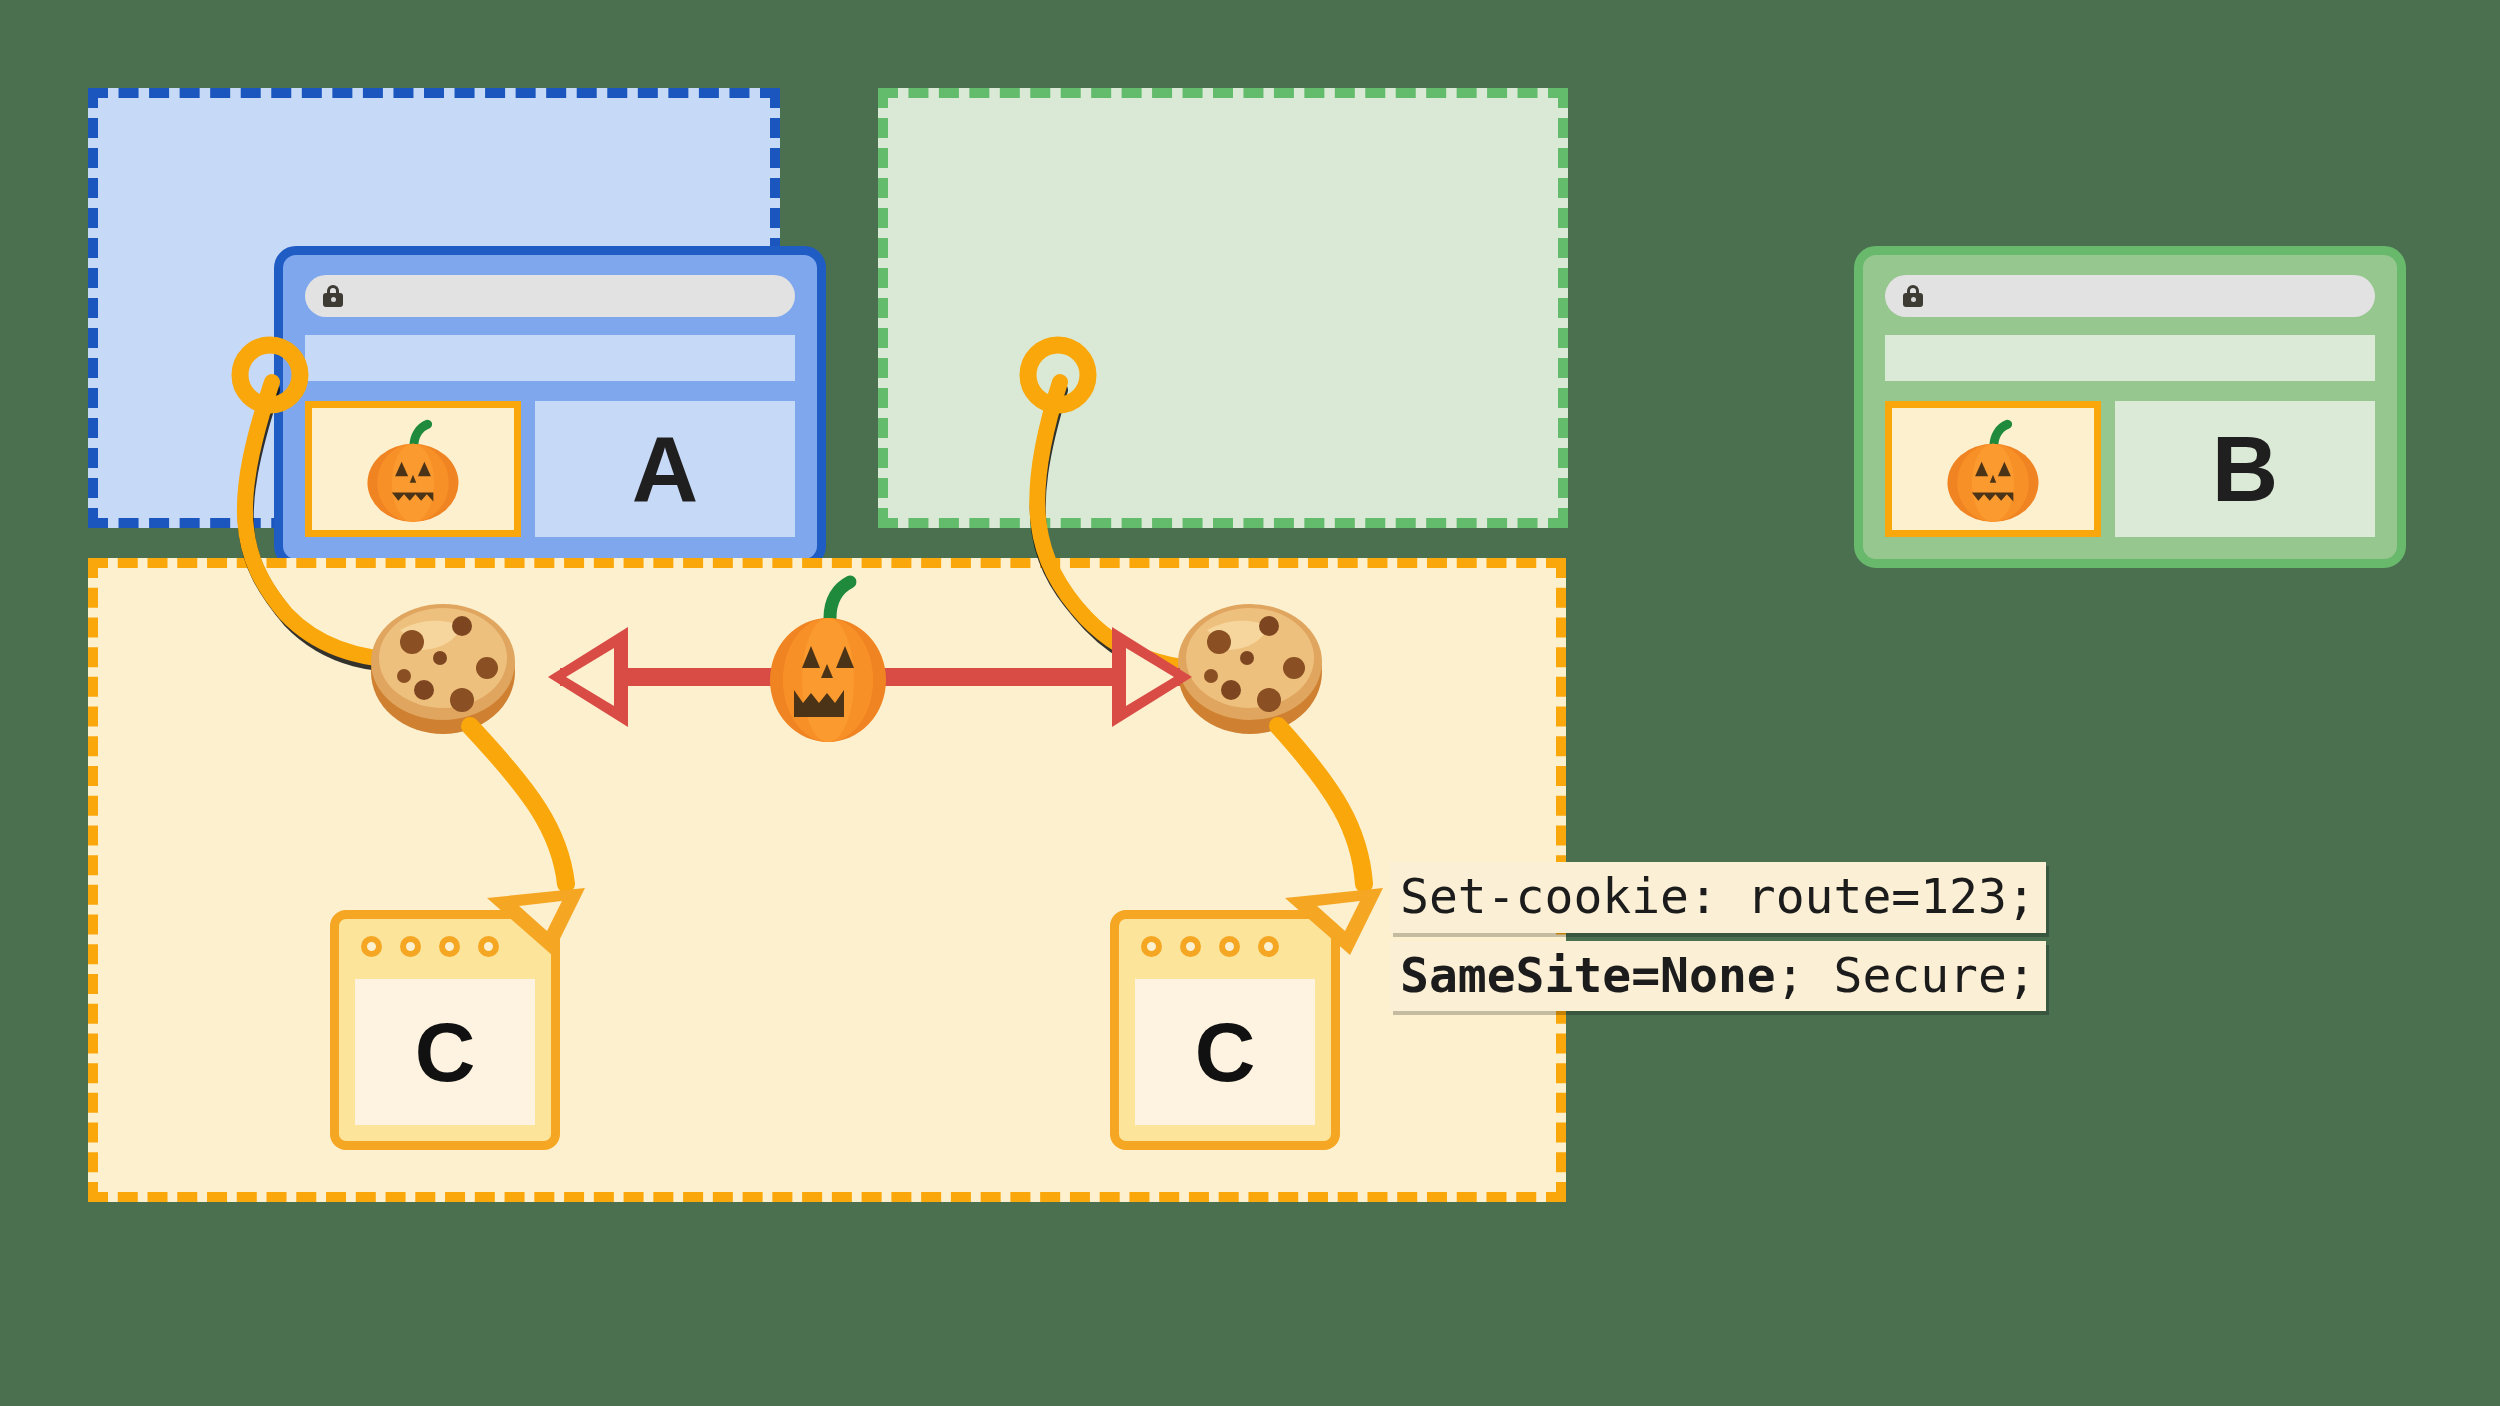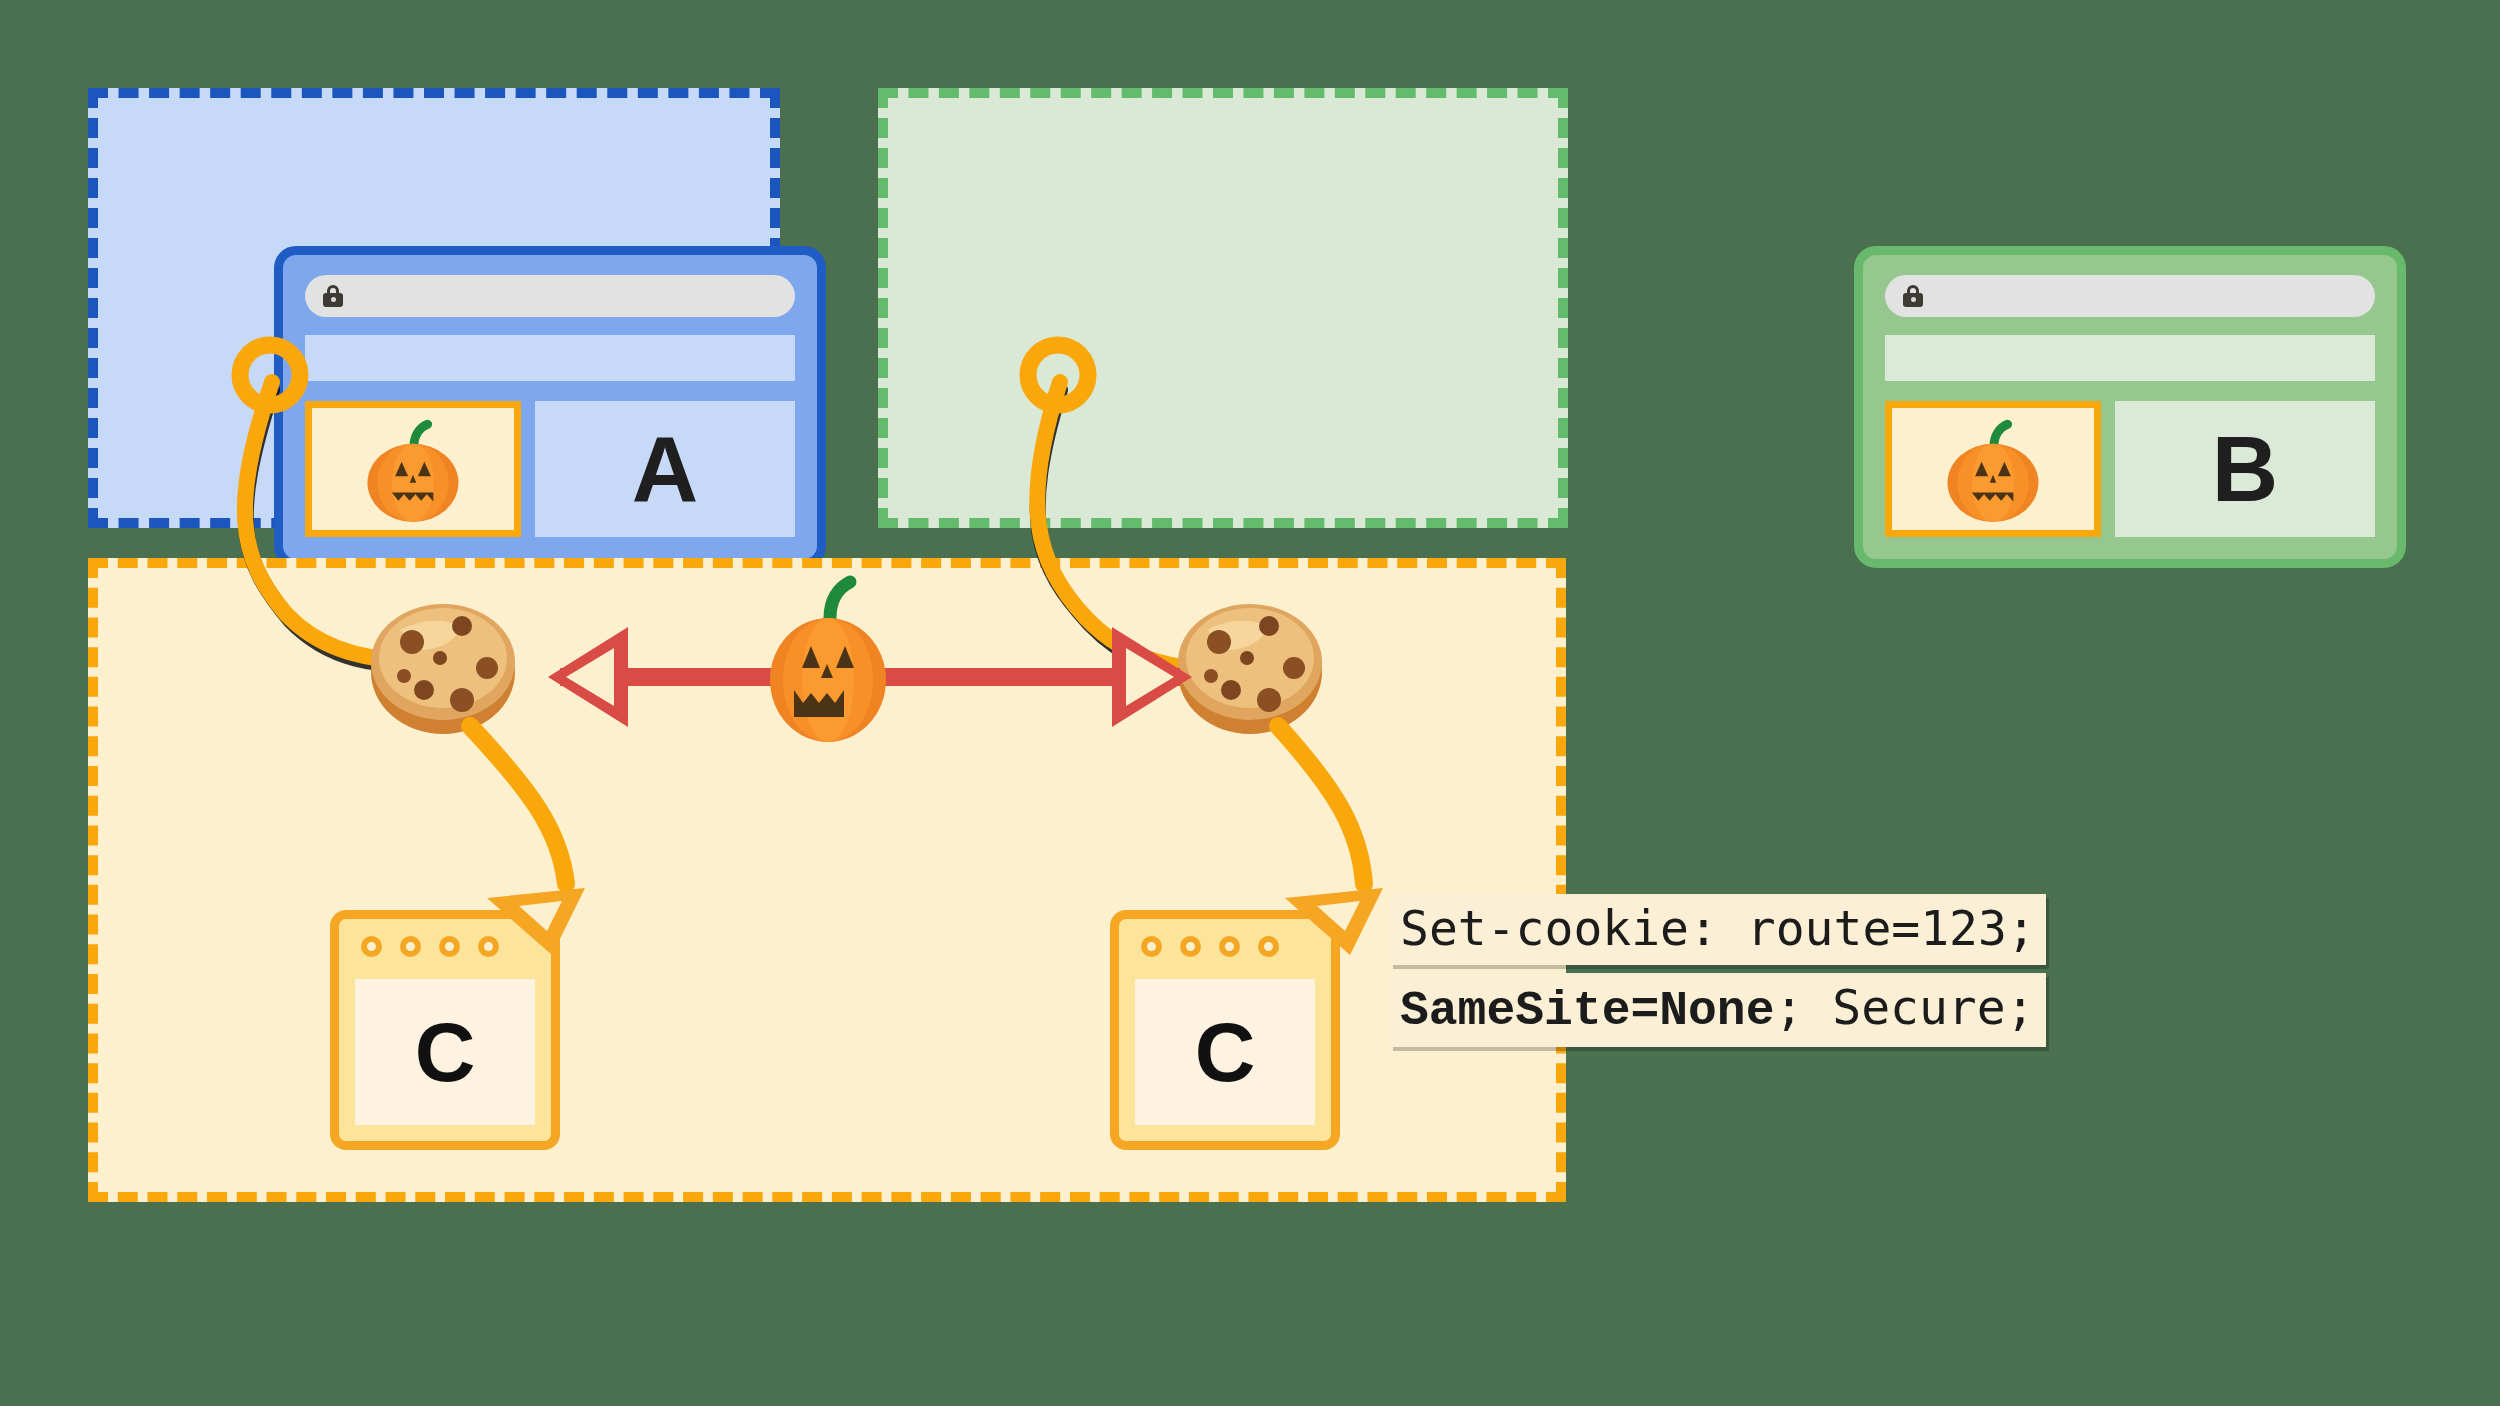--- a/index.html
+++ b/index.html
@@ -109,34 +109,33 @@
   .server-letter{
     font-size:84px;font-weight:bold;color:#111;line-height:1;
     font-family:"Liberation Sans", sans-serif;
   }
 
   
   .code-stack{
     position:absolute;left:1390px;top:862px;
     display:flex;flex-direction:column;gap:8px;
     z-index:40;
-    margin-top:32px;
   }
   .code-line{
     background:#fbf0d5;
     color:#1c1c1c;
     font-family:"DejaVu Sans Mono", monospace;
     font-size:48px;
     line-height:1.18;
     padding:6px 10px 8px 10px;
     white-space:pre;
     box-shadow:3px 4px 0 rgba(0,0,0,0.22);
     box-sizing:border-box;
   }
-  .code-line b{font-weight:bold;font-family:Liberation Mono, monospace;}
+  .code-line b{font-weight:bold;}
 
   svg.overlay{position:absolute;left:0;top:0;width:2500px;height:1406px;pointer-events:none;}
   svg.inline-svg{display:block;}
 </style>
 </head>
 <body>
 
 <div id="stage">
 
   <div class="site-box site-a">

